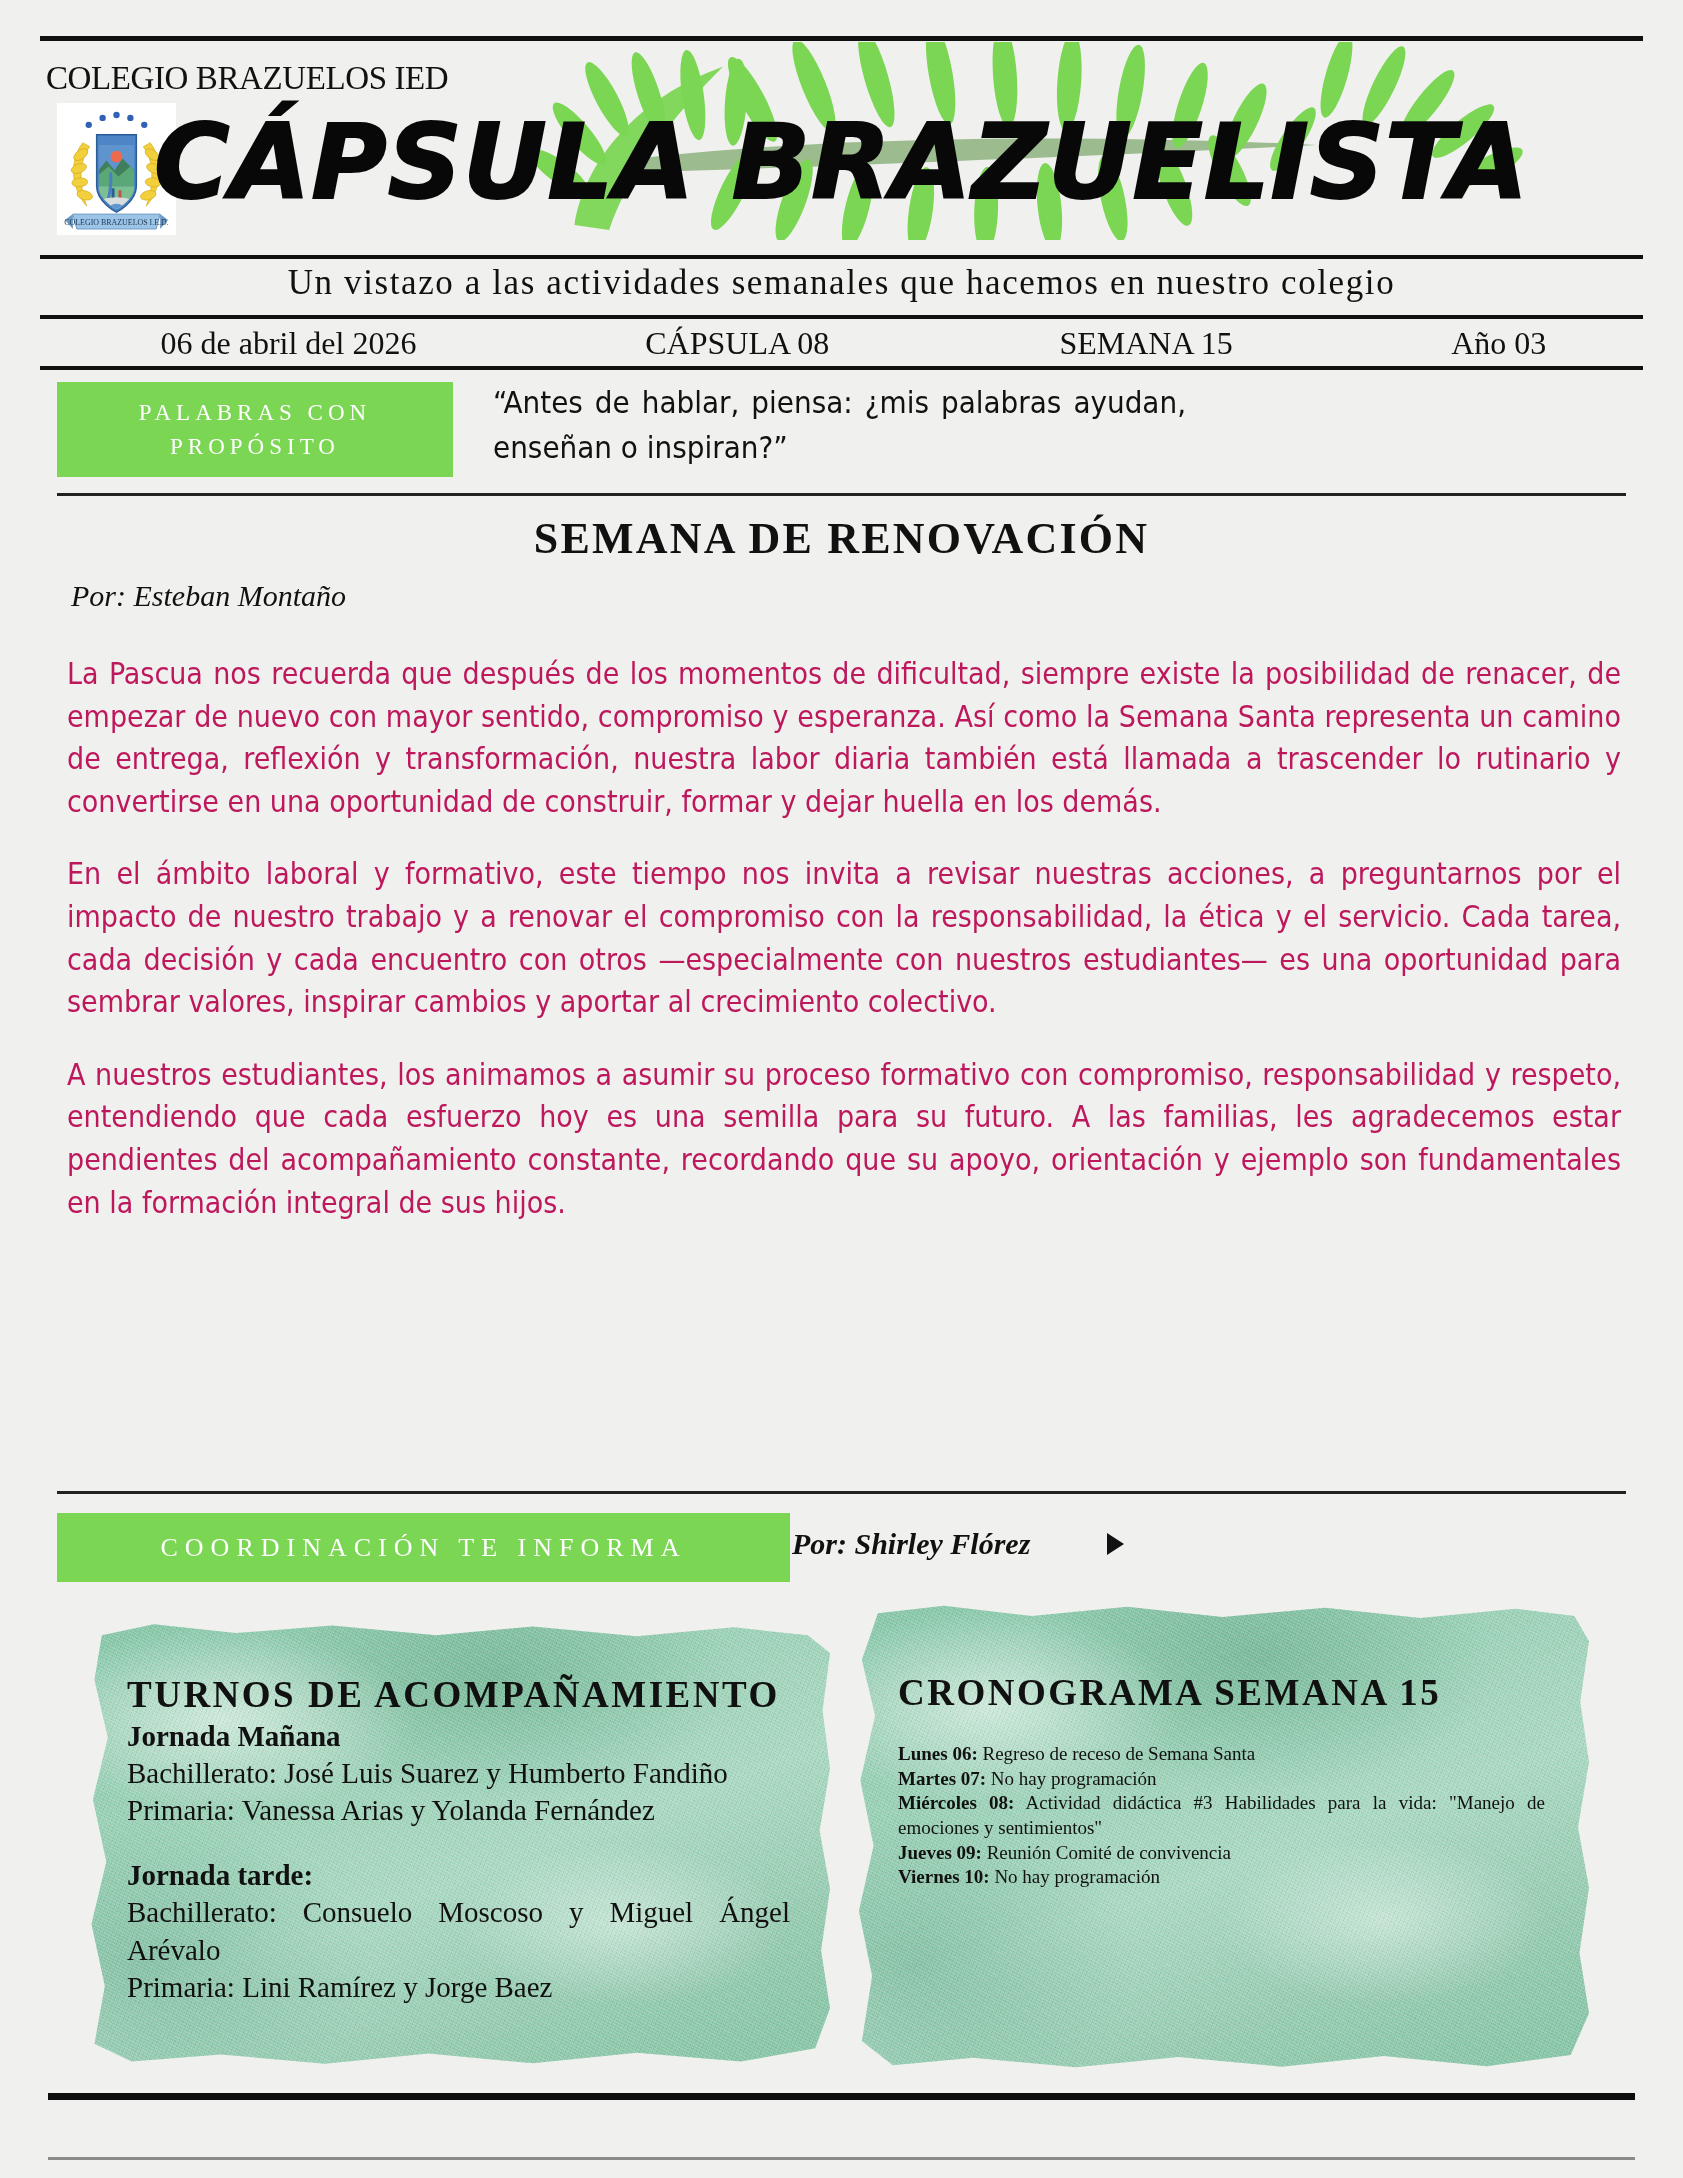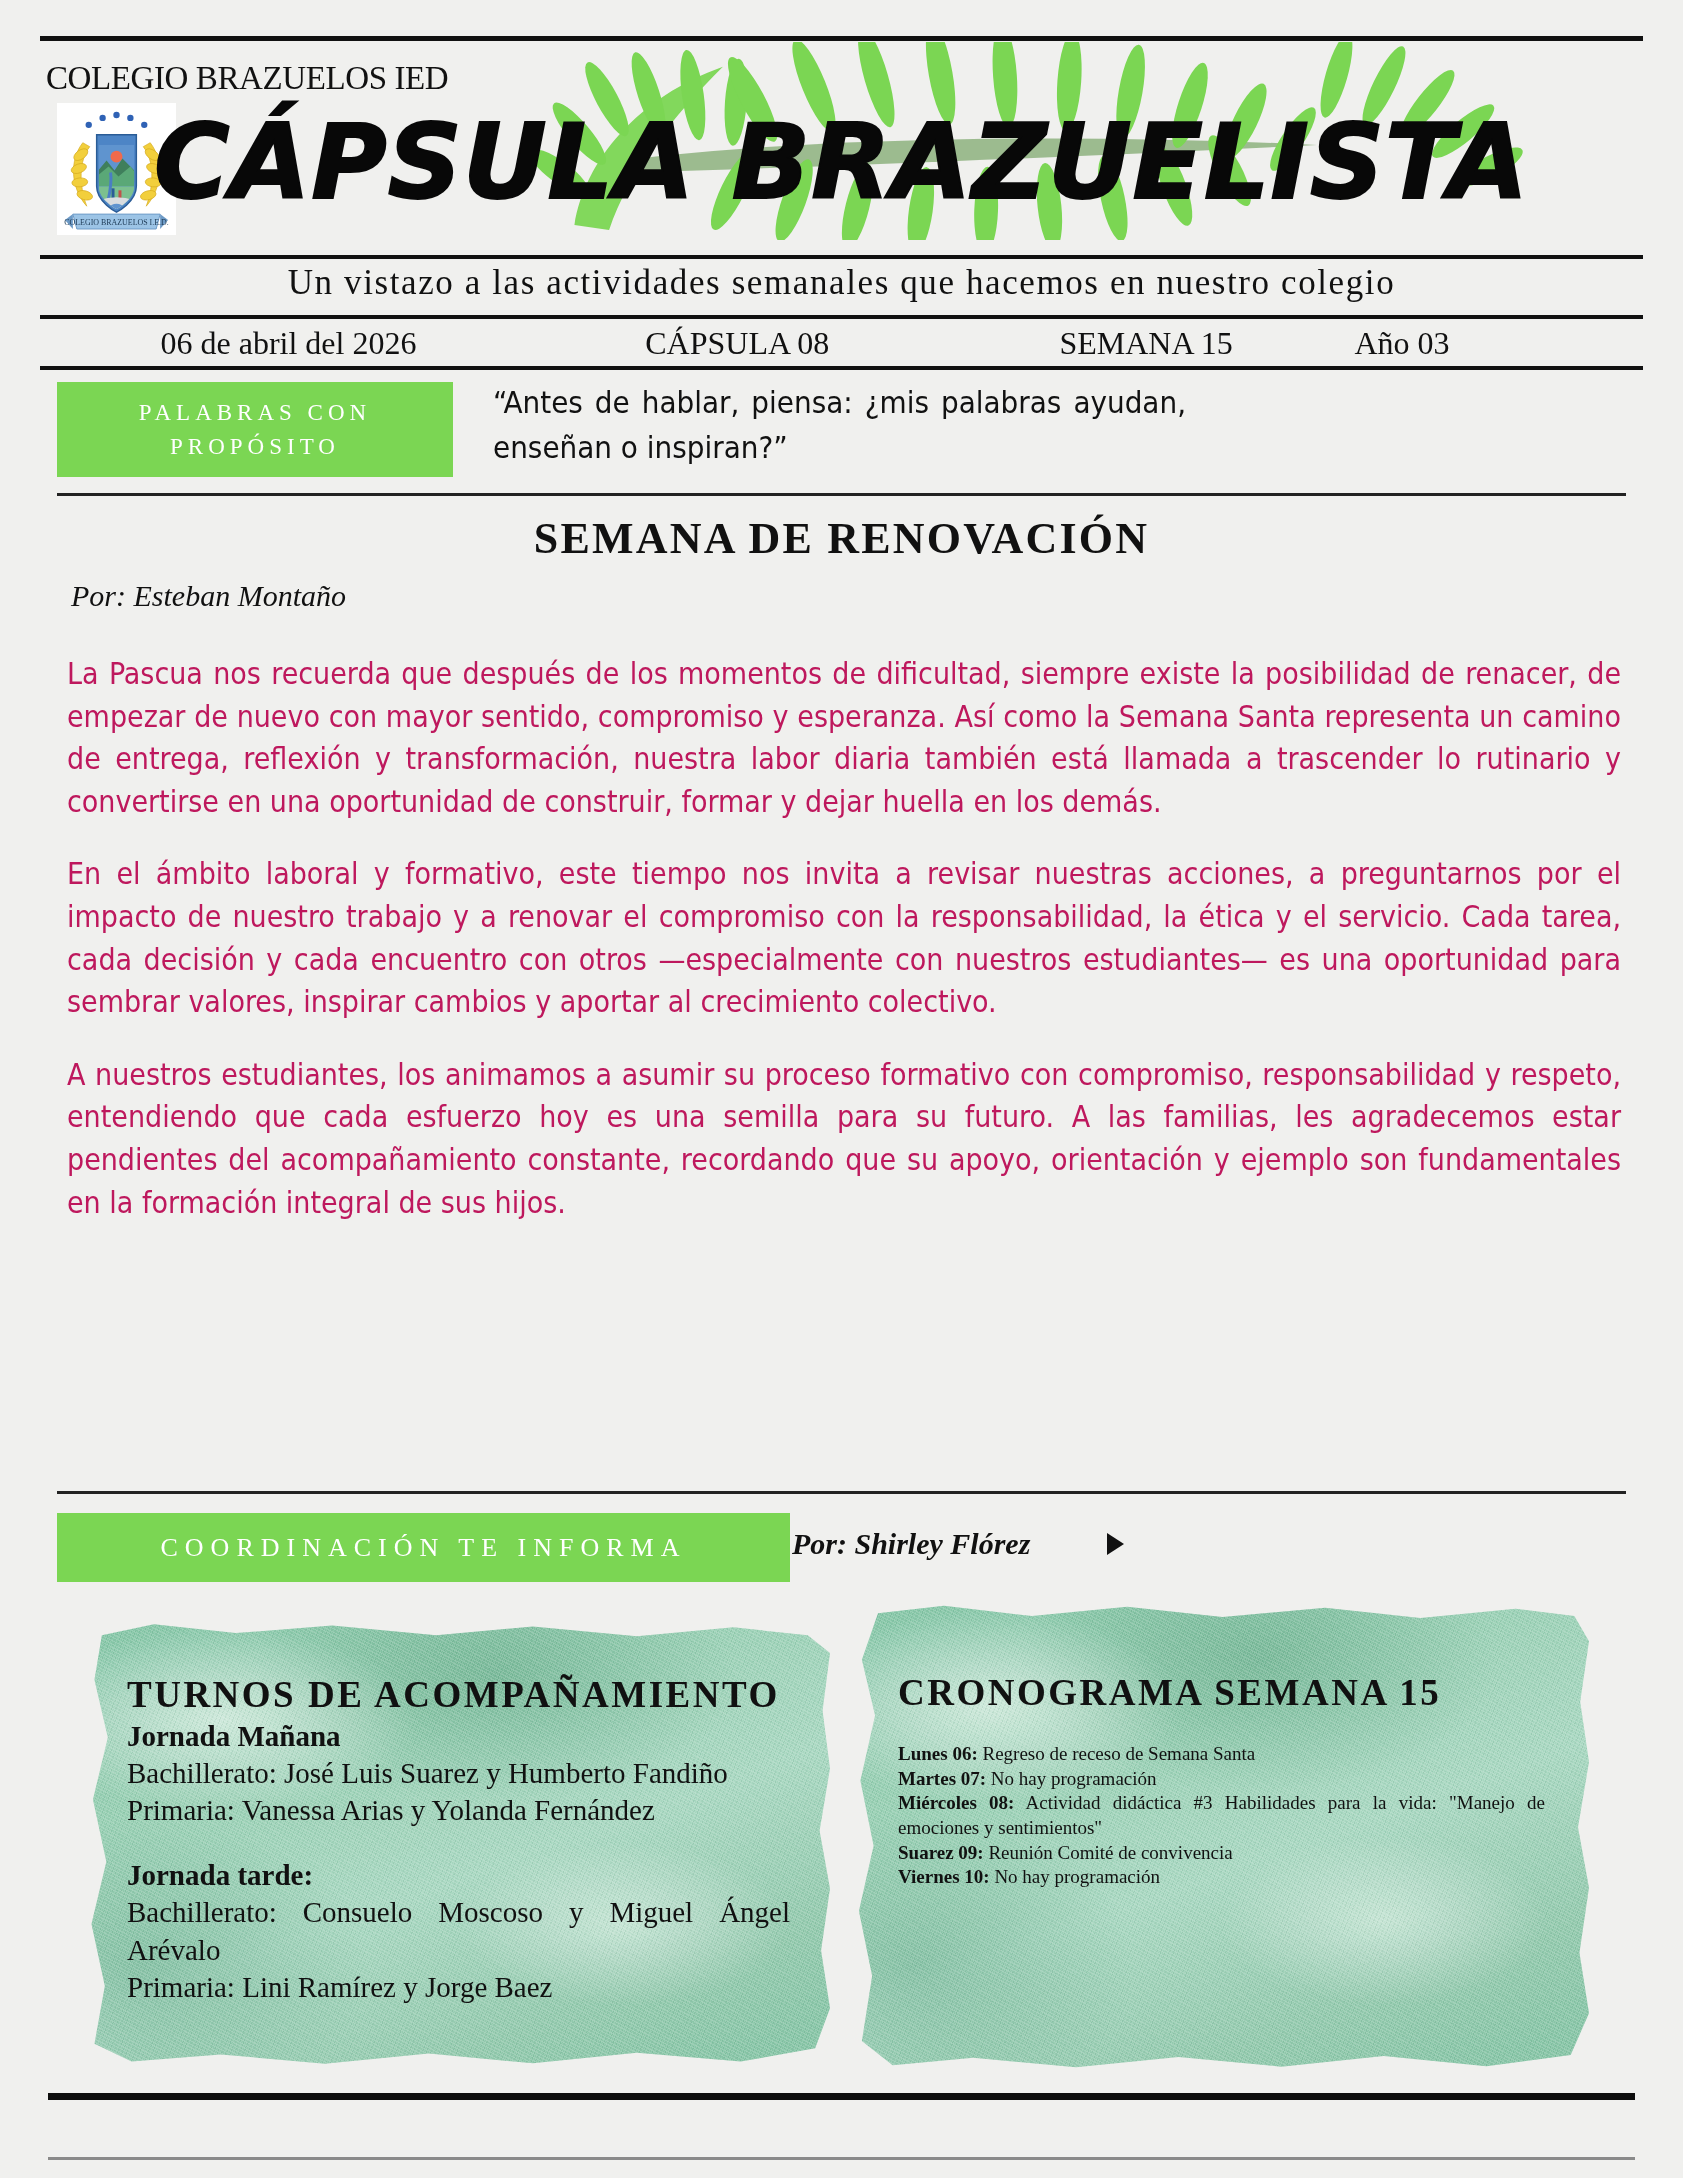--- a/index.html
+++ b/index.html
@@ -109,21 +109,21 @@
     height: 48px;
     display: flex;
     align-items: center;
     font-family: "Liberation Serif", serif;
     font-size: 32px;
     color: #111;
   }
   .meta-date   { width: 31%; text-align: center; }
   .meta-capsule{ width: 25%; text-align: center; }
   .meta-week   { width: 26%; text-align: center; }
-  .meta-year   { width: 18%; text-align: left; }
+  .meta-year   { width: 18%; text-align: center; }
   .rule-under-meta {
     position: absolute;
     left: 40px; right: 40px; top: 366px;
     height: 4px; background: #111;
   }
 
   
   .quote-strip {
     position: absolute;
     left: 57px; top: 382px;
@@ -497,21 +497,21 @@
         <div class="sched-item">
           <b>Lunes 06:</b><span> Regreso de receso de Semana Santa</span>
         </div>
         <div class="sched-item">
           <b>Martes 07:</b><span>  No hay programación</span>
         </div>
         <div class="sched-item">
           <b>Miércoles  08:</b><span>  Actividad  didáctica  #3  Habilidades  para  la  vida: "Manejo  de emociones y sentimientos"</span>
         </div>
         <div class="sched-item">
-          <b>Suarez 09:</b><span> Reunión Comité de convivencia</span>
+          <b>Jueves 09:</b><span> Reunión Comité de convivencia</span>
         </div>
         <div class="sched-item">
           <b>Viernes 10:</b><span> No hay programación</span>
         </div>
       </div>
     </div>
   </div>
 
   <div class="rule-bottom-thick"></div>
   <div class="rule-bottom-thin"></div>

